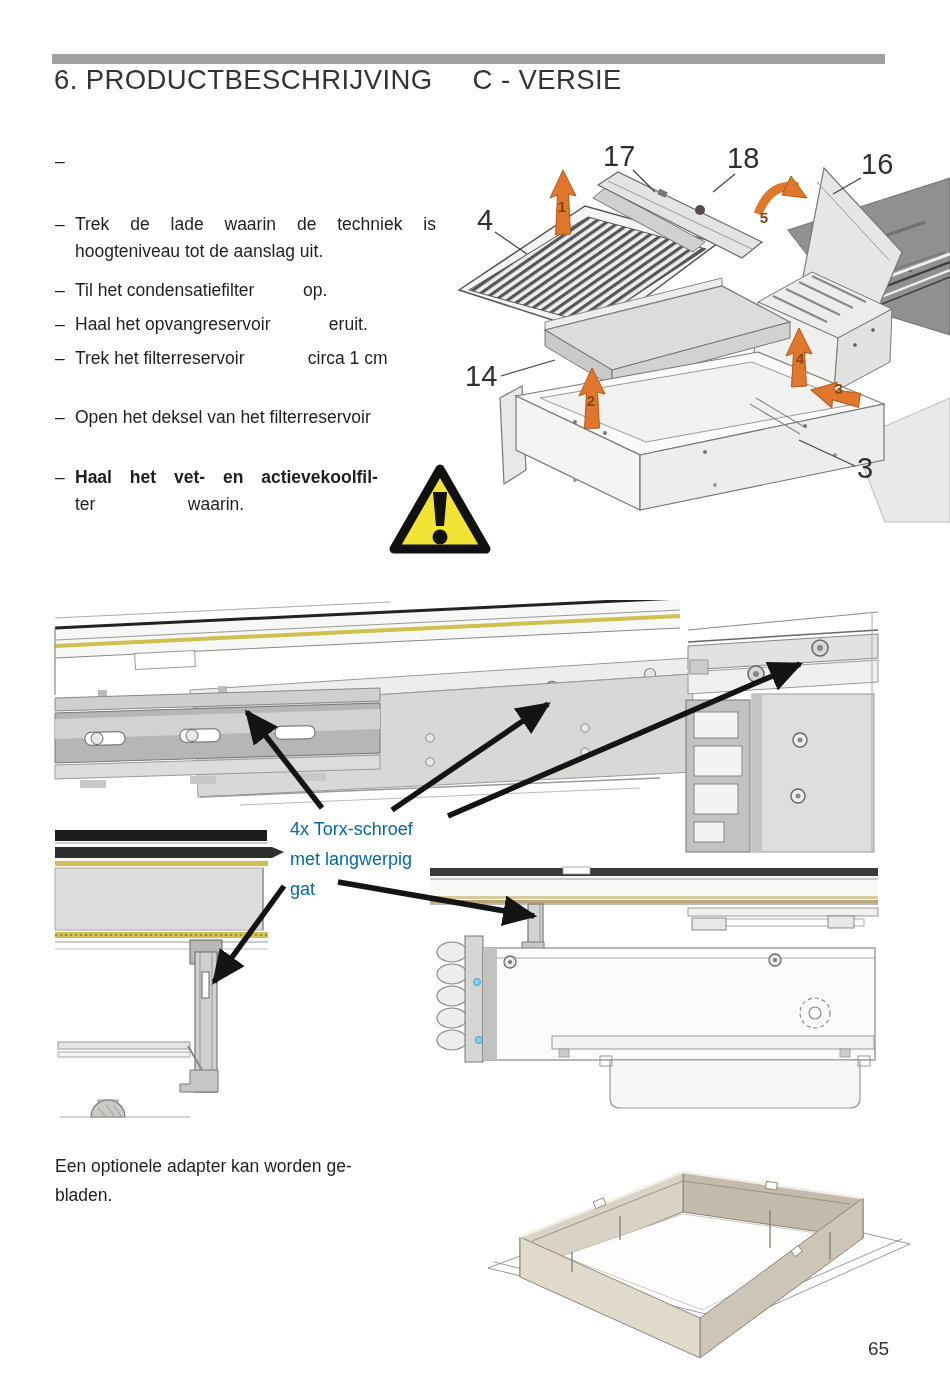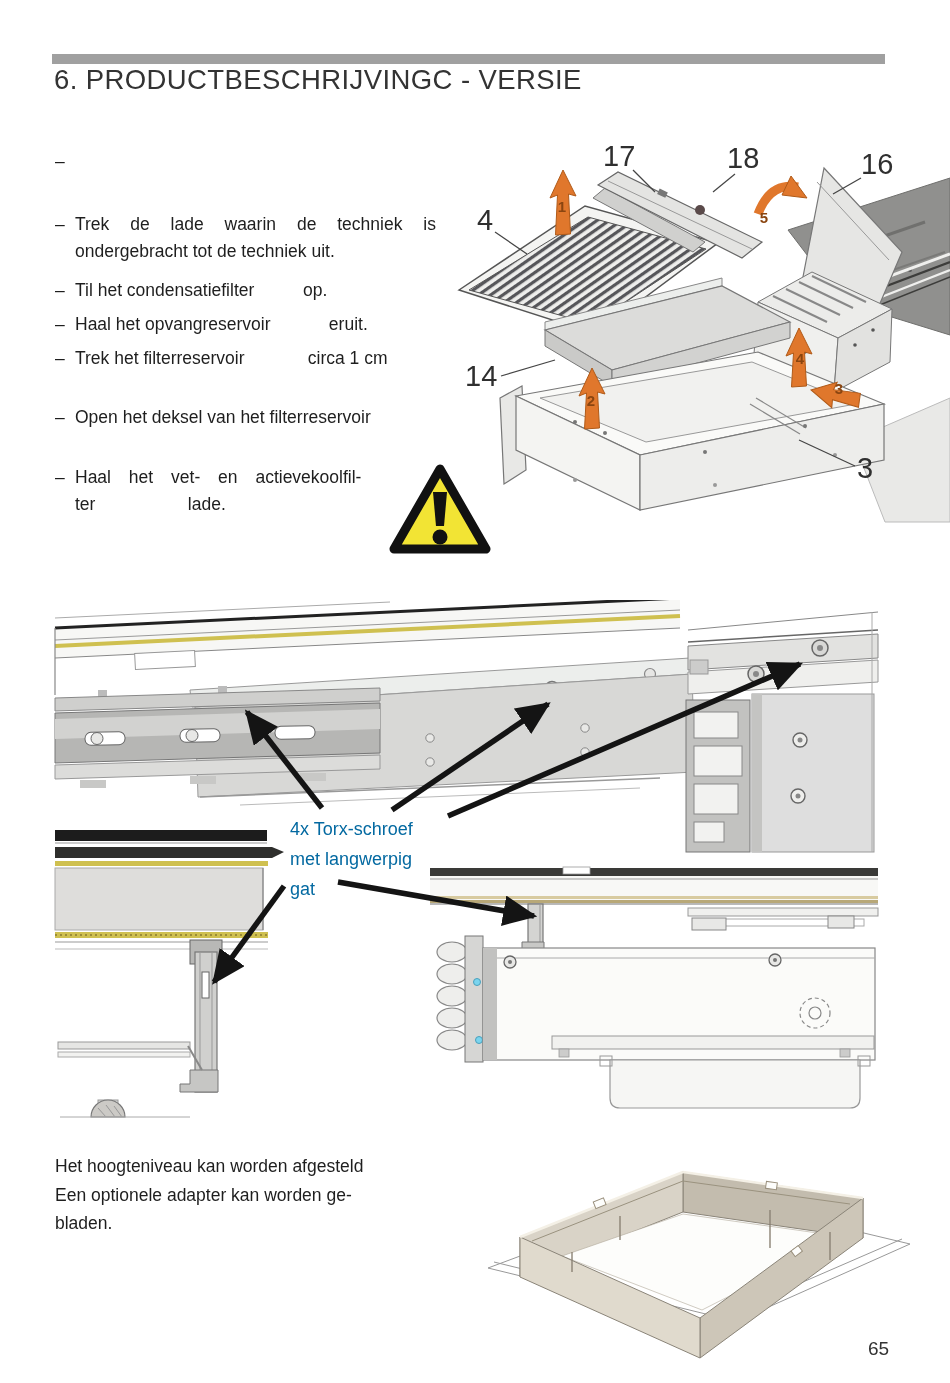--- a/index.html
+++ b/index.html
@@ -3,27 +3,27 @@
 <meta charset="utf-8">
 <style>
   html,body { margin:0; padding:0; background:#9a9a9a; }
   .page {
     position:relative; width:950px; height:1383px; margin:0 auto;
     background:#ffffff; overflow:hidden;
     font-family:"Liberation Sans", sans-serif; color:#222;
   }
   .bar { position:absolute; left:52px; top:54px; width:833px; height:10px; background:#a0a0a0; }
   .title { position:absolute; left:54px; top:64px; font-size:27.5px; color:#333; white-space:pre; letter-spacing:0.4px; }
-  .title .t2 { }
+  .title .t2 { margin-left:40px; }
 
   .bullet { position:absolute; left:55px; display:flex; font-size:17.5px; line-height:27px; color:#1e1e1e; }
   .bullet .dash { width:20px; flex:none; }
   .bullet .bl { white-space:pre; }
   .js1 { word-spacing:16px; }
-  .js2 { word-spacing:13px; }
+  .js2 { word-spacing:13px;font-weight:bold; }
 
   .note { position:absolute; left:290px; top:814px; font-size:18px; line-height:30px; color:#0369a1; }
   .footer-text { position:absolute; left:55px; top:1152px; font-size:17.5px; line-height:28.6px; color:#1e1e1e; }
   .pagenum { position:absolute; left:868px; top:1338px; font-size:19px; color:#333; }
 
   svg { position:absolute; }
   svg text { font-family:"Liberation Sans", sans-serif; }
   .callout { font-size:29px; fill:#2f2f2f; }
   .anum { font-size:15px; fill:#8a4510; font-weight:bold; }
 </style>
@@ -35,21 +35,21 @@
   <div class="bar"></div>
   <div class="title"><span>6. PRODUCTBESCHRIJVING</span><span class="t2">C - VERSIE</span></div>
 
   <div class="bullet" style="top:148px">
     <span class="dash">–</span>
   </div>
   <div class="bullet" style="top:211px">
     <span class="dash">–</span>
     <div>
       <div class="bl js1">Trek de lade waarin de techniek is</div>
-      <div class="bl">ondergebracht tot de techniek uit.</div>
+      <div class="bl">hoogteniveau tot de aanslag uit.</div>
     </div>
   </div>
   <div class="bullet" style="top:277px">
     <span class="dash">–</span>
     <div class="bl">Til het condensatiefilter          op.</div>
   </div>
   <div class="bullet" style="top:311px">
     <span class="dash">–</span>
     <div class="bl">Haal het opvangreservoir            eruit.</div>
   </div>
@@ -60,21 +60,21 @@
     </div>
   </div>
   <div class="bullet" style="top:404px">
     <span class="dash">–</span>
     <div class="bl">Open het deksel van het filterreservoir</div>
   </div>
   <div class="bullet" style="top:464px">
     <span class="dash">–</span>
     <div>
       <div class="bl js2">Haal het vet- en actievekoolfil-</div>
-      <div class="bl">ter                   lade.</div>
+      <div class="bl">ter                   waarin.</div>
     </div>
   </div>
 
   <svg style="left:388px; top:460px" width="104" height="104" viewBox="0 0 104 104">
     <path d="M52,9 L98,89 L6,89 Z" fill="#f2e434" stroke="#111" stroke-width="9" stroke-linejoin="round"></path>
     <path d="M45,32 h14 l-3,34 h-8 z" fill="#111"></path>
     <circle cx="52" cy="77" r="7.5" fill="#111"></circle>
   </svg>
 
   <svg style="left:455px; top:130px" width="495" height="395" viewBox="0 0 495 395">
@@ -347,21 +347,20 @@
     </g>
   </svg>
 
   <div class="note">
     <div>4x Torx-schroef</div>
     <div>met langwerpig</div>
     <div>gat</div>
   </div>
 
   <div class="footer-text">
-    <div>Het hoogteniveau kan worden afgesteld</div>
     <div>Een optionele adapter kan worden ge-</div>
     <div>bladen.</div>
   </div>
 
   <svg style="left:470px; top:1140px" width="480" height="230" viewBox="0 0 480 230">
     <g stroke="#999" stroke-width="1" fill="none">
       <polygon points="18,128 256,186 440,104 222,52"></polygon>
       <line x1="250" y1="178" x2="432" y2="99"></line>
       <line x1="24" y1="122" x2="252" y2="178"></line>
     </g>

